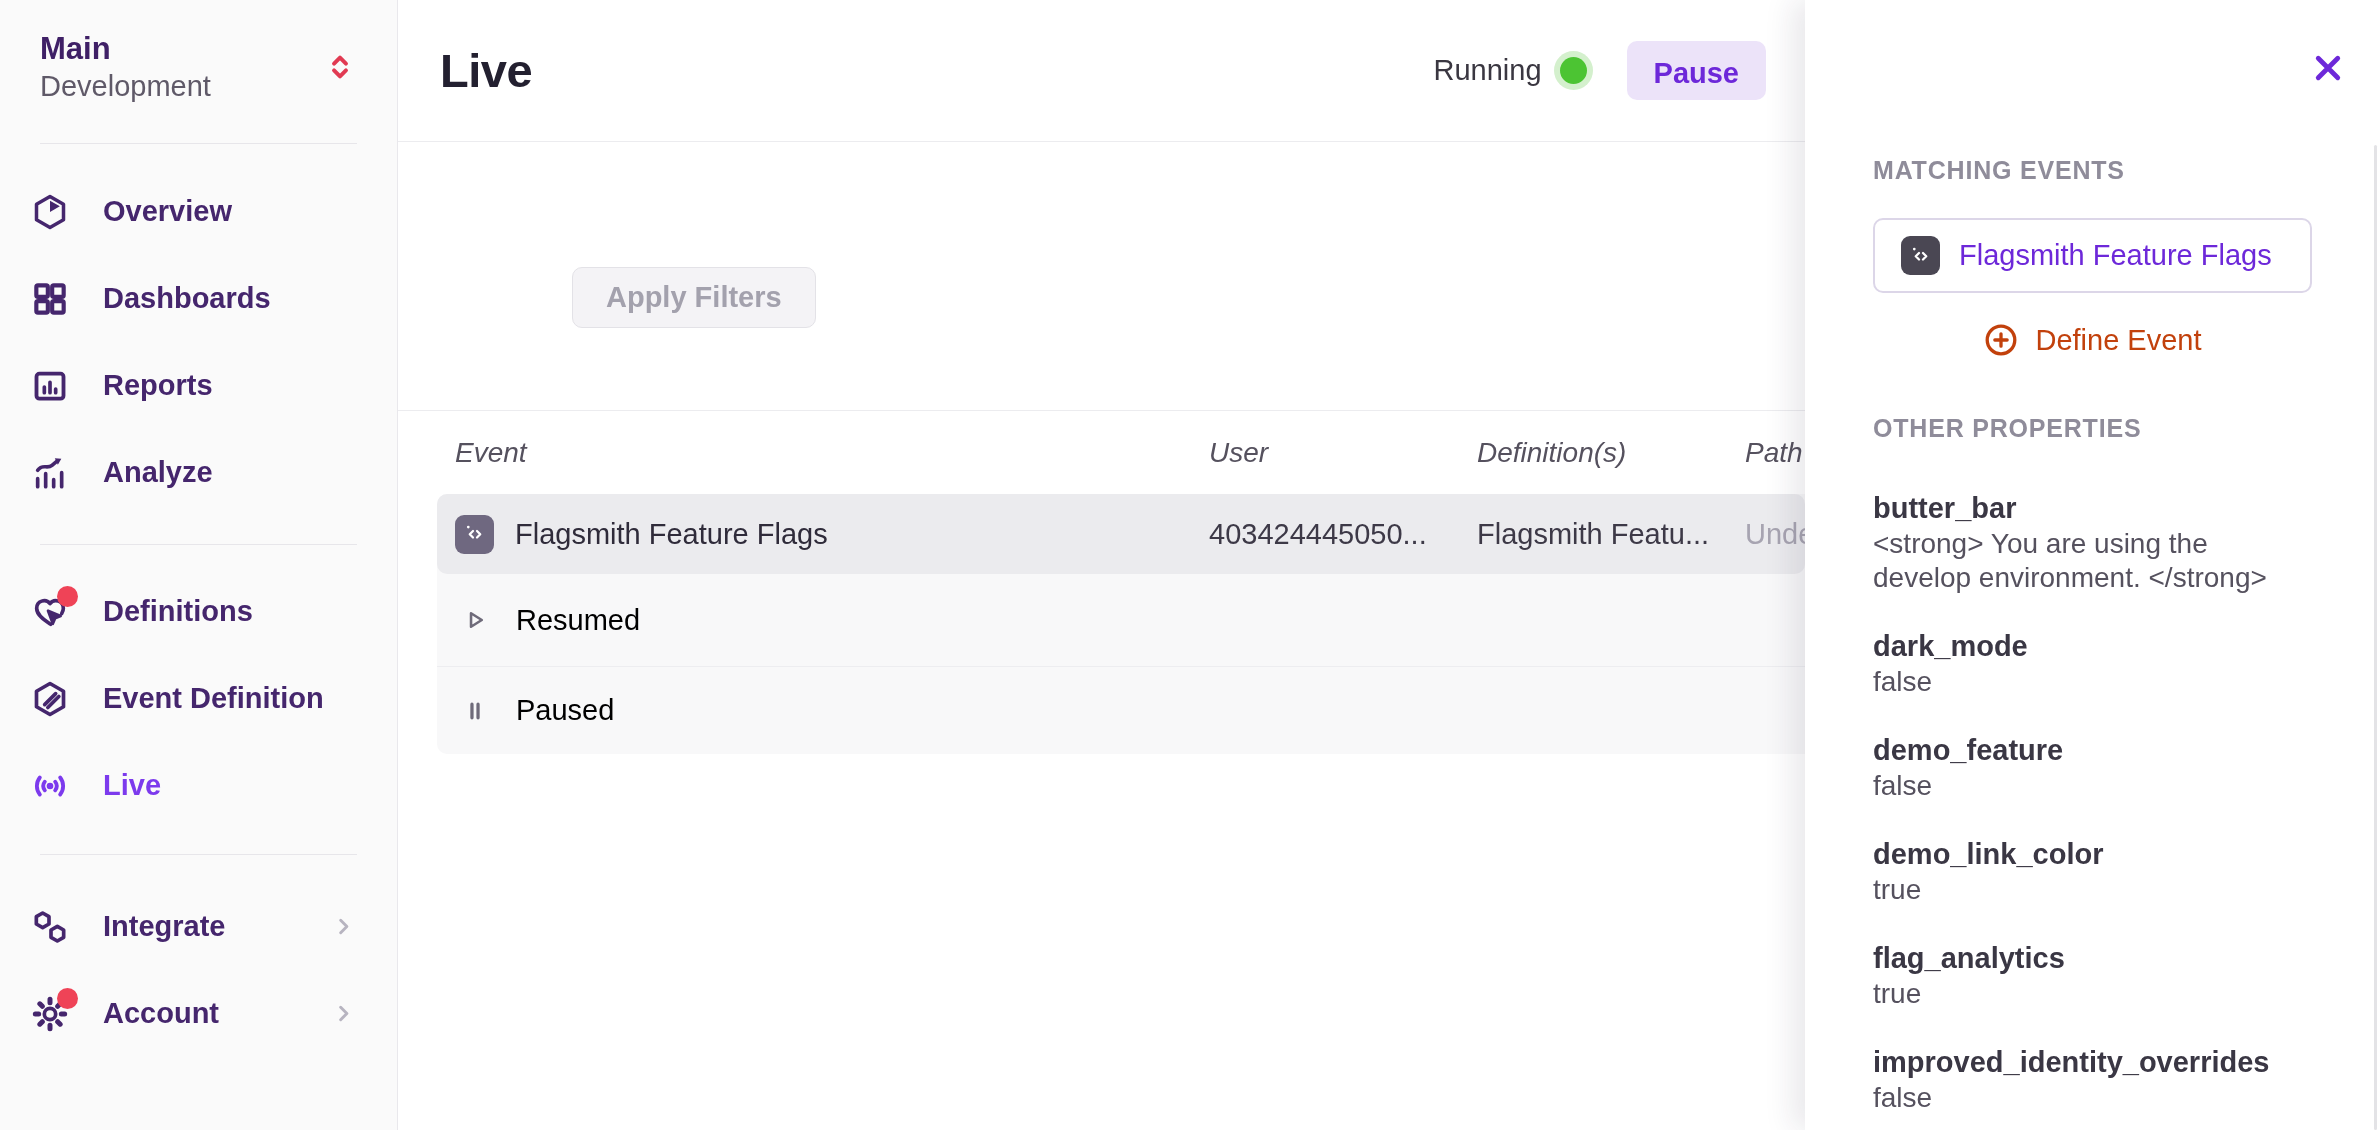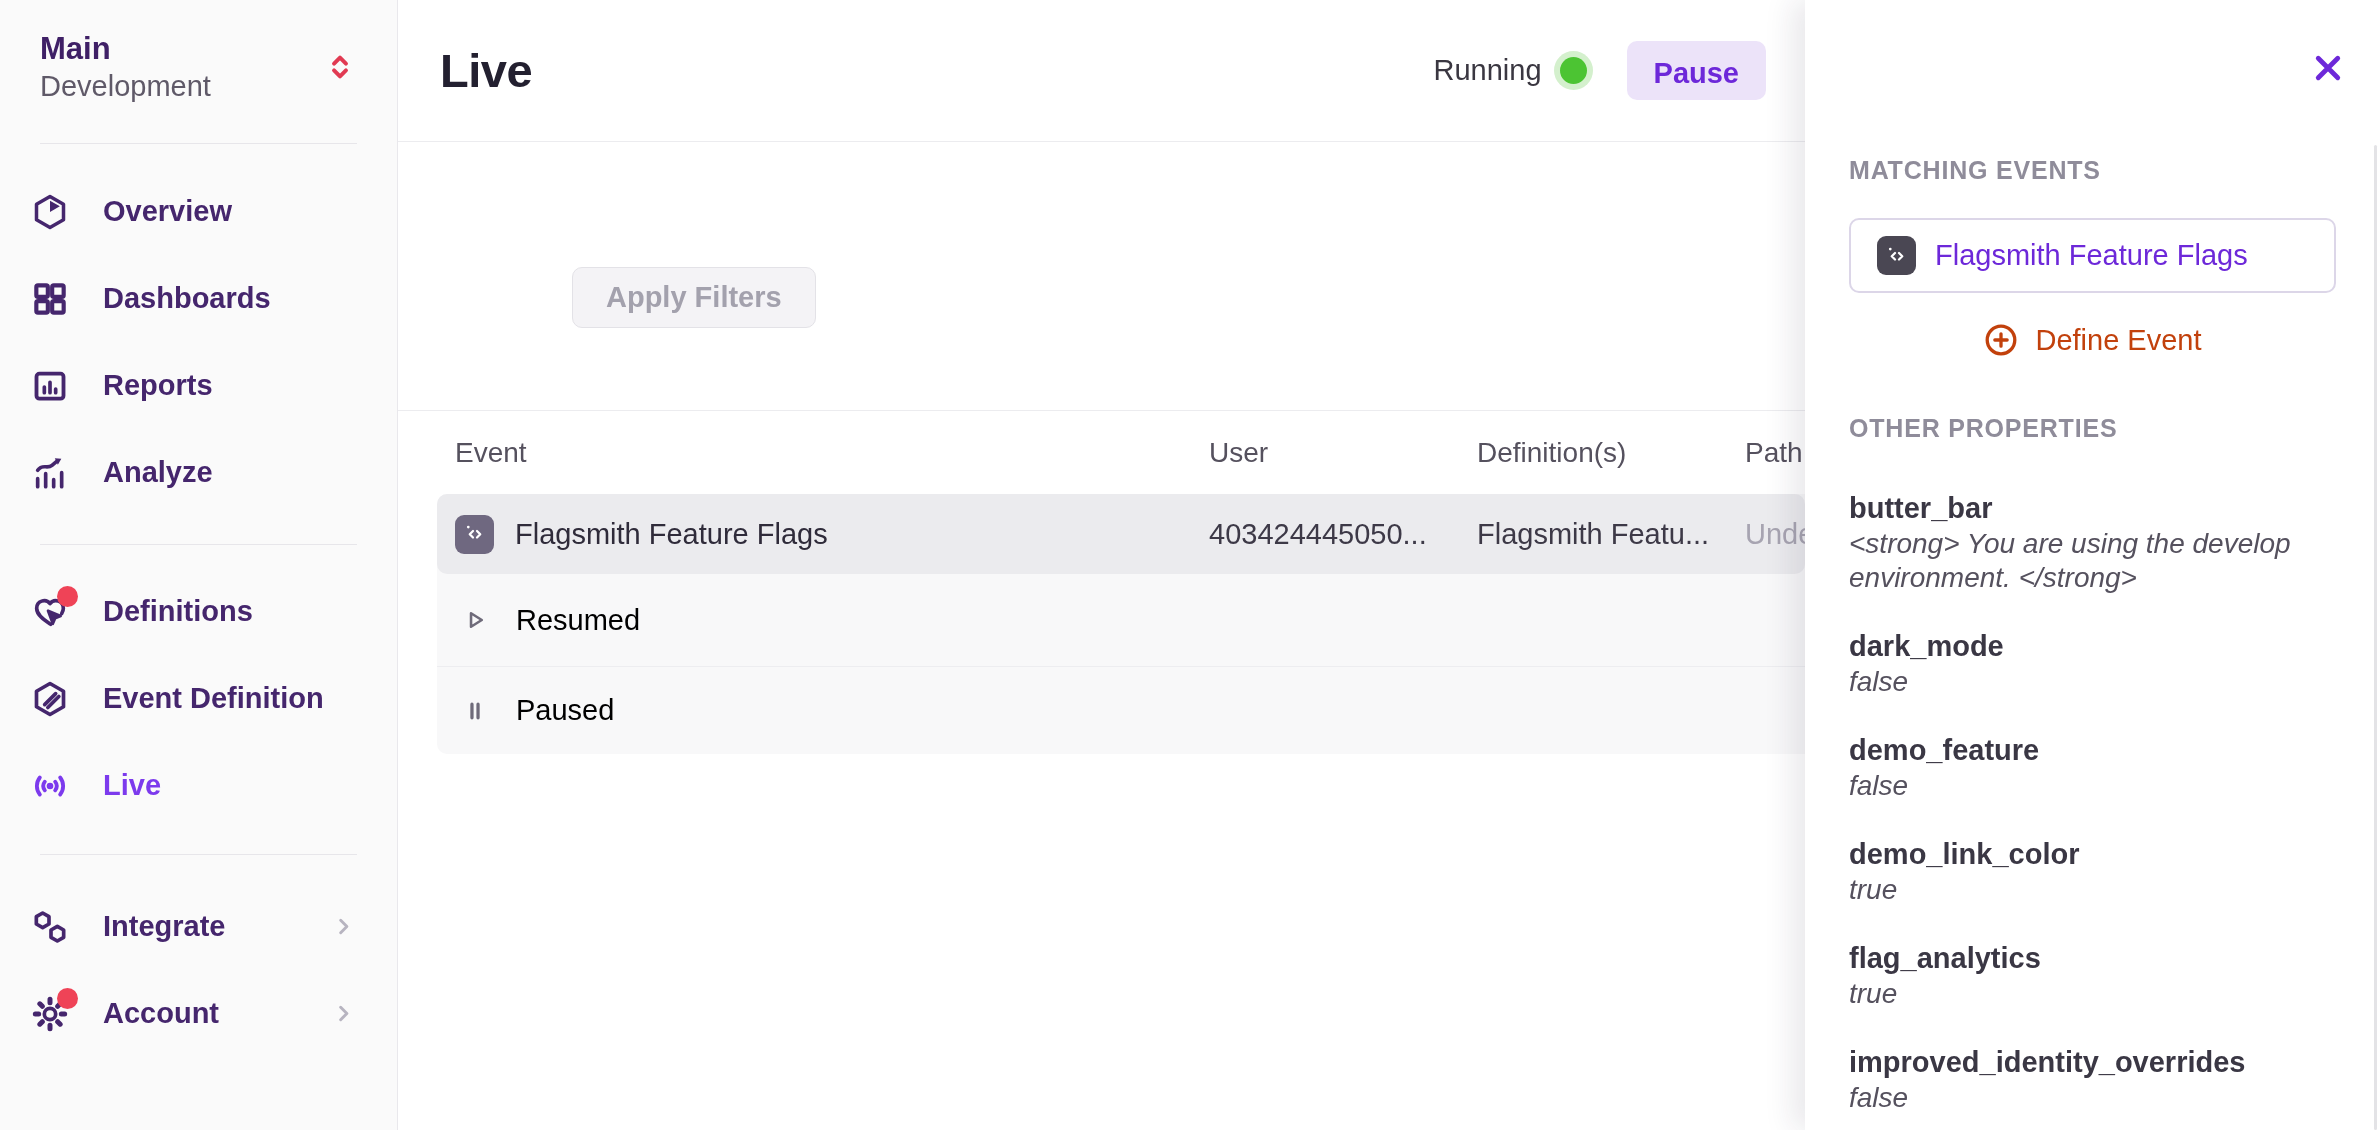--- a/index.html
+++ b/index.html
@@ -49,61 +49,61 @@
   .filters-row{display:flex;align-items:center;}
   .filters-label{font-size:30px;font-weight:700;color:#2d2a35;}
   .add-filter{display:flex;align-items:center;margin-left:22px;background:none;border:none;
               color:#6d28d9;font-size:30px;font-weight:500;cursor:pointer;font-family:inherit;padding:0;}
   .add-filter svg{width:37px;height:37px;margin-right:15px;}
   .apply-btn{margin:9px 0 0 92px;height:61px;padding:0 33px;background:#f4f3f6;
              border:1px solid #e3e2e7;border-radius:10px;color:#a3a1ad;font-size:29px;
              font-weight:600;font-family:inherit;}
 
   .feed-header{display:grid;grid-template-columns:755px 268px 268px 1fr;height:83px;
-               align-items:center;margin-left:39px;font-size:28px;color:#55515e;font-weight:500;}
+               align-items:center;margin-left:39px;font-size:28px;color:#55515e;font-weight:500;font-style:italic;}
   .feed-header .hc{padding-left:17px;white-space:nowrap;}
   .feed-header .hc.first{padding-left:18px;}
   .rows{margin-left:39px;background:#f8f8f9;border-radius:10px 0 0 10px;}
   .event-row{display:grid;grid-template-columns:755px 268px 268px 1fr;height:80px;
              align-items:center;background:#ebebee;border-radius:10px;cursor:pointer;}
   .cell-event{display:flex;align-items:center;padding-left:18px;min-width:0;}
   .row-icon{width:39px;height:39px;border-radius:9px;background:#6f6880;display:flex;
             align-items:center;justify-content:center;margin-right:21px;flex:none;}
   .row-icon svg,.card-icon svg{width:30px;height:30px;}
   .event-name{font-size:29px;color:#2f2b3a;white-space:nowrap;}
   .cell-user,.cell-def{font-size:29px;color:#3d3947;padding-left:17px;white-space:nowrap;}
   .cell-path{font-size:29px;color:#a7a4b1;padding-left:17px;white-space:nowrap;overflow:hidden;}
   .control-row{display:flex;align-items:center;height:92px;padding-left:24px;color:#6f6b7a;cursor:pointer;}
   .control-row.second{height:87px;border-top:1px solid #ededf0;}
   .control-icon{width:28px;height:28px;margin-right:27px;color:#6f6b7a;}
   .control-icon svg{width:28px;height:28px;}
   .control-label{font-size:29px;color:#000000;}
 
   
   .panel{position:absolute;left:1805px;top:0;width:575px;height:1130px;background:#fff;
-         box-shadow:-12px 0 28px rgba(35,30,55,.10);padding:0 44px;box-sizing:border-box;z-index:3;}
+         box-shadow:-12px 0 28px rgba(35,30,55,.10);padding:0 68px;box-sizing:border-box;z-index:3;}
   .close-btn{position:absolute;top:50px;right:34px;width:36px;height:36px;background:none;border:none;
              color:#6d28d9;cursor:pointer;padding:0;}
   .close-btn svg{width:36px;height:36px;}
   .panel-label{font-size:25px;font-weight:700;color:#8f8c9a;letter-spacing:.8px;line-height:30px;}
   .panel-label.first{margin-top:155px;}
   .panel-label.second{margin-top:52px;}
   .event-card{margin-top:33px;height:75px;border:2px solid #dcd6e8;border-radius:10px;display:flex;
               align-items:center;padding:0 20px 0 26px;box-sizing:border-box;cursor:pointer;background:#fff;width:100%;font-family:inherit;}
   .card-icon{width:39px;height:39px;border-radius:9px;background:#4a4753;display:flex;
              align-items:center;justify-content:center;margin-right:19px;flex:none;}
   .card-name{font-size:29px;color:#6d28d9;font-weight:500;white-space:nowrap;}
   .define-btn{margin:26px auto 0;display:flex;align-items:center;justify-content:center;gap:16px;
               background:none;border:none;color:#c2410c;font-size:29px;font-weight:500;
               font-family:inherit;cursor:pointer;height:42px;}
   .define-btn svg{width:36px;height:36px;}
   .props{margin-top:48px;}
   .prop{margin-bottom:34px;}
   .prop-name{font-size:29px;font-weight:700;color:#3a3744;line-height:35px;}
-  .prop-value{font-size:28px;color:#55515e;line-height:34px;overflow-wrap:anywhere;margin-top:1px;font-style:italic;}
+  .prop-value{font-size:28px;color:#55515e;line-height:34px;overflow-wrap:anywhere;margin-top:1px;}
   .panel-scrollbar{position:absolute;right:3px;top:145px;bottom:0;width:3px;background:#e3e3e6;border-radius:2px;}
 </style>
 </head>
 <body>
 
 <div class="app">
 
   <aside class="sidebar">
     <div class="org">
       <div>

